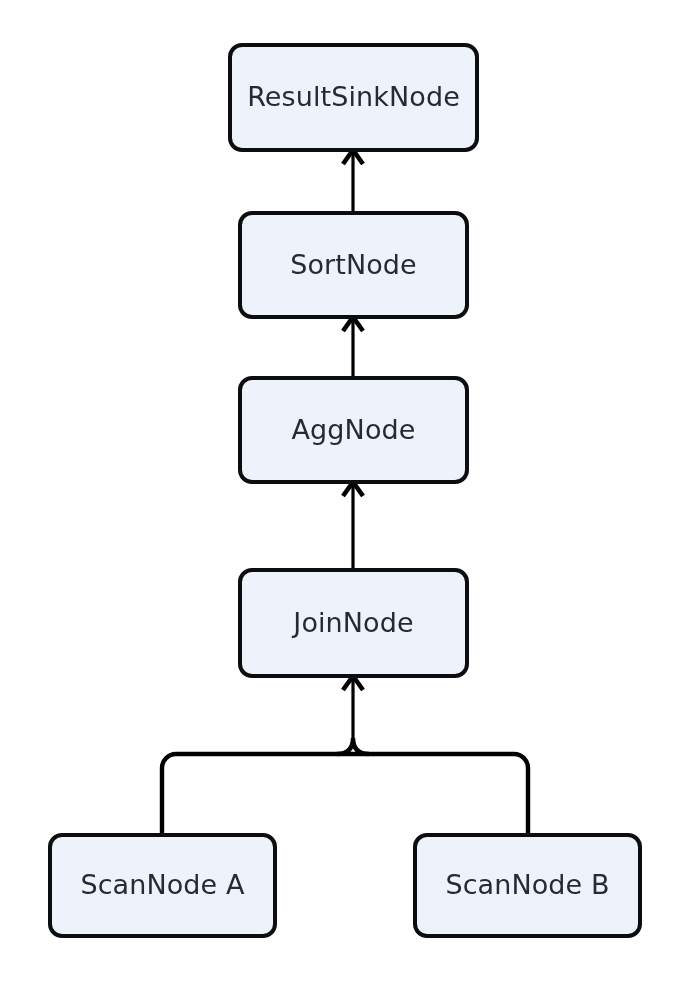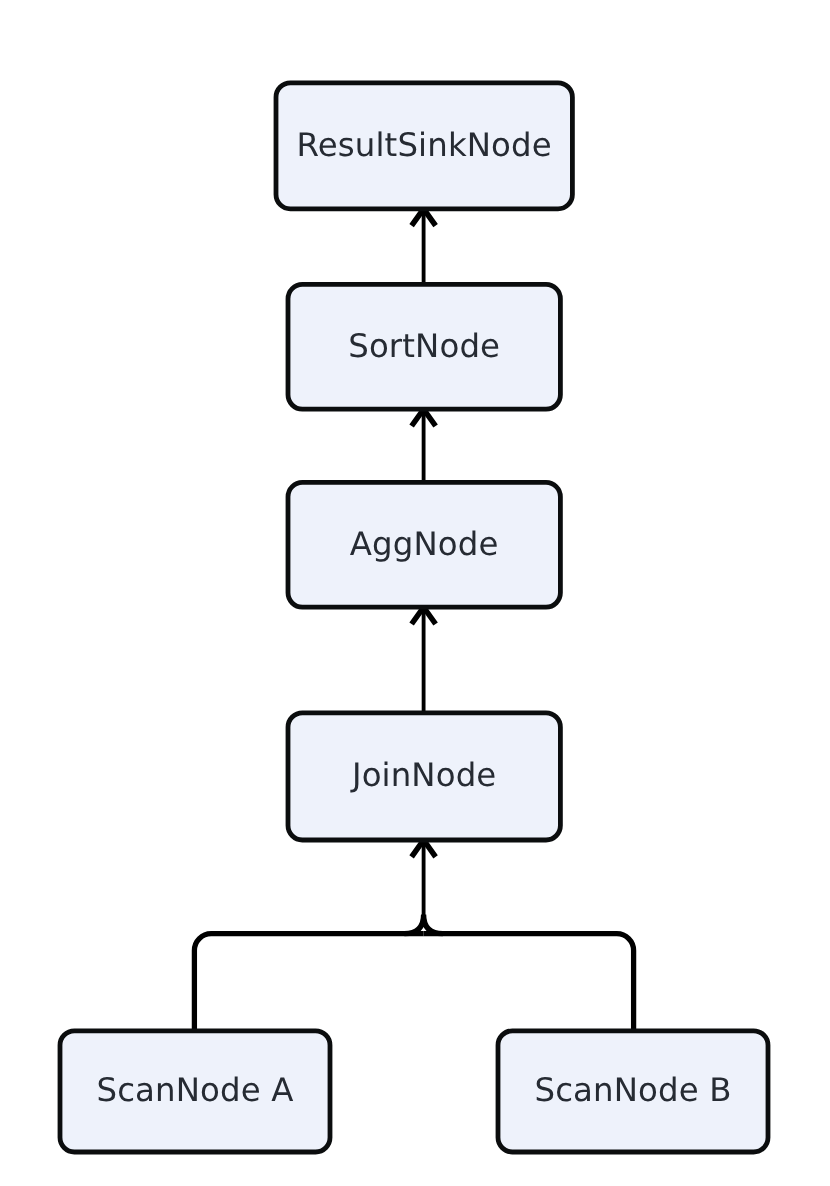--- a/index.html
+++ b/index.html
@@ -12,21 +12,20 @@
     width: 692px;
     height: 988px;
     overflow: hidden;
     font-family: "DejaVu Sans", sans-serif;
   }
   #diagram-canvas {
     position: relative;
     width: 692px;
     height: 860px;
     background: #ffffff;
-    margin-top: 24px;
   }
   svg.graph {
     display: block;
     width: 692px;
     height: 988px;
   }
   .node-box {
     fill: #eef2fb;
     stroke: #0b0d0e;
     stroke-width: 4;

